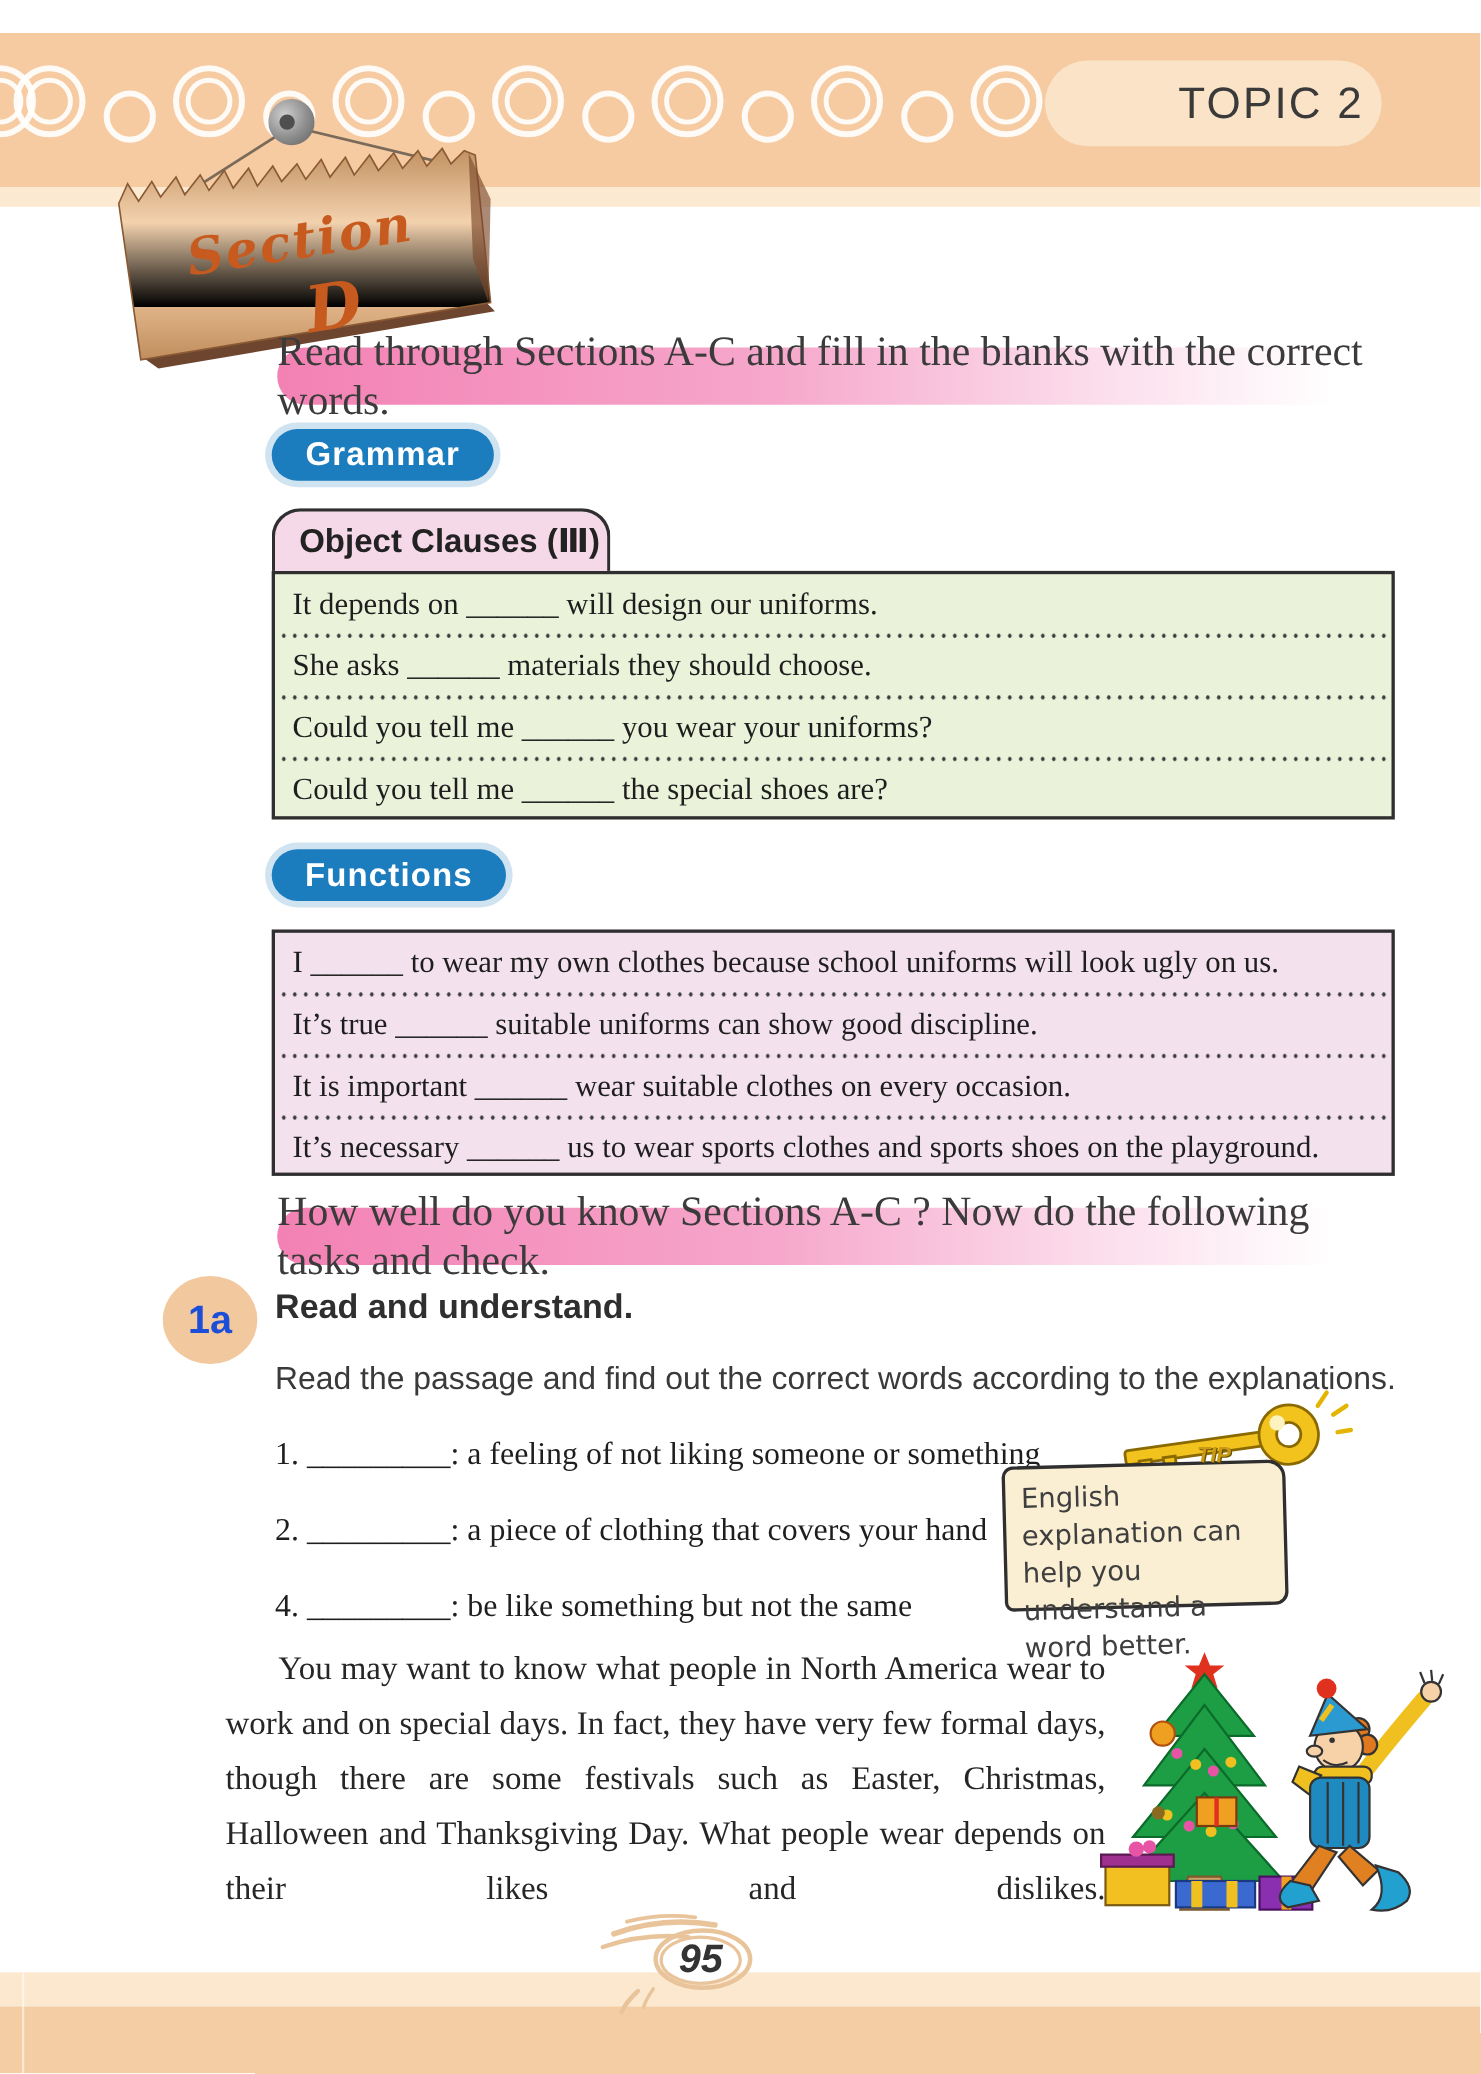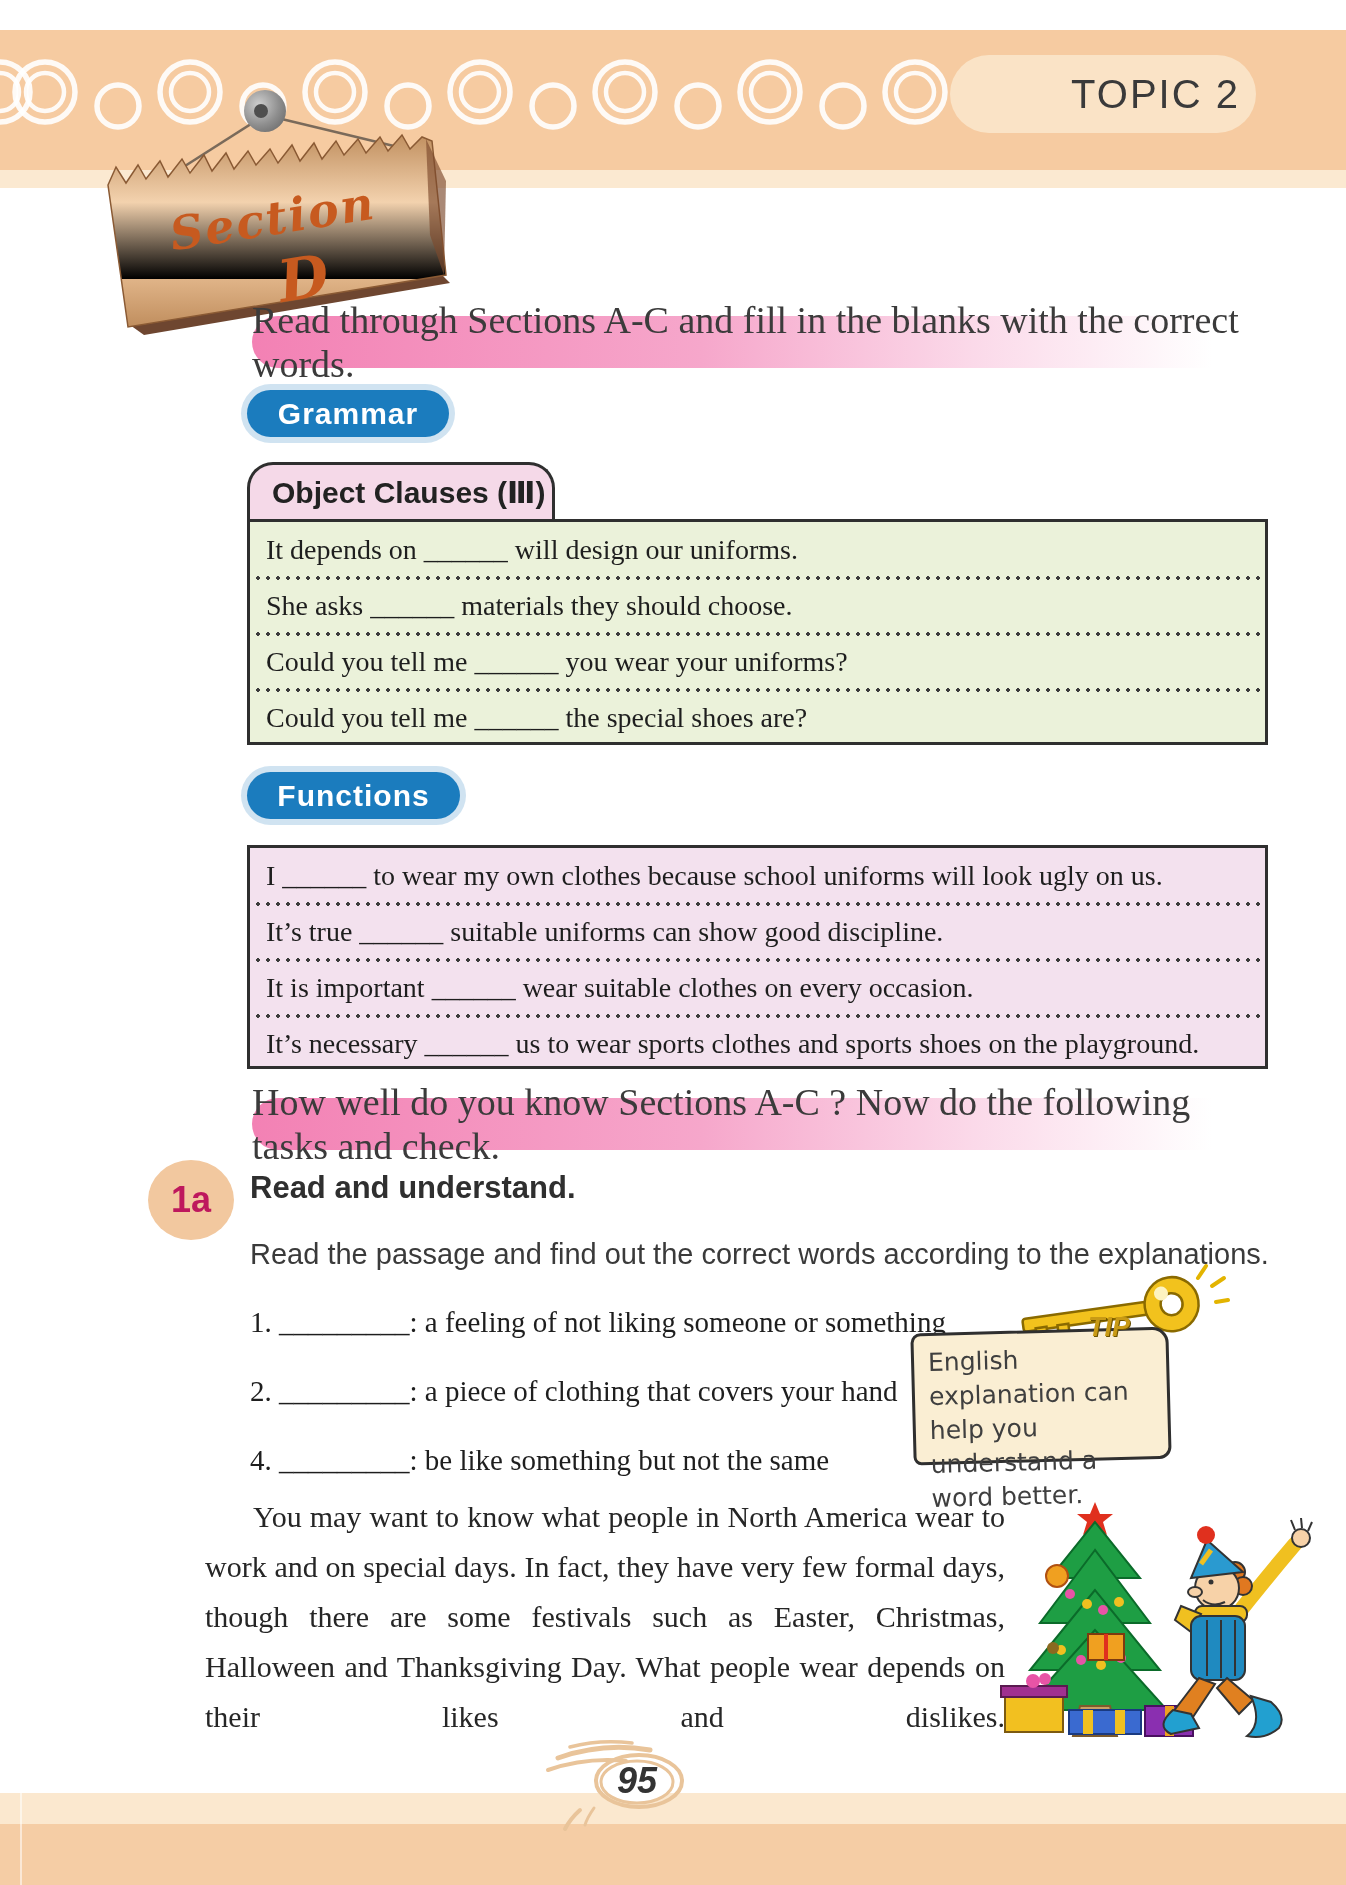--- a/index.html
+++ b/index.html
@@ -33,34 +33,34 @@
   .gbox{left:247px;top:519px;height:226px;background:#ebf2da;}
   .fbox{left:247px;top:845px;height:224px;background:#f3e1ee;}
   .fill-row{height:52px;display:flex;align-items:center;padding-left:16px;
      font-family:"Liberation Serif",serif;font-size:28px;color:#1e1e1e;white-space:nowrap;}
   .dotsep{height:4px;margin:0 3px;background-image:radial-gradient(circle,#3c3c3c 1.6px,transparent 2px);
      background-size:10px 4px;background-repeat:repeat-x;}
 
   
   .badge-1a{left:148px;top:1160px;width:86px;height:80px;border-radius:50%;background:#f2c89f;
      display:flex;align-items:center;justify-content:center;}
-  .badge-1a span{font-weight:bold;font-size:36px;color:#be185d;}
+  .badge-1a span{font-weight:bold;font-size:36px;color:#1d4ed8;}
   .task-title{left:250px;top:1170px;font-weight:bold;font-size:31px;color:#2f2f2f;}
   .task-instruction{left:250px;top:1238px;font-size:29px;color:#3a3a3a;}
   .def-list{left:250px;top:1288px;width:720px;}
   .def-item{height:69px;display:flex;align-items:center;font-family:"Liberation Serif",serif;
      font-size:29px;color:#1e1e1e;white-space:nowrap;}
 
   
   .tip-wrap{left:880px;top:1268px;width:340px;height:230px;}
   .tip-parchment{position:absolute;left:32px;top:62px;width:258px;height:132px;background:#faeed3;
      border:3px solid #2f2f2f;border-radius:10px 16px 12px 8px;transform:rotate(-1.5deg);
      box-sizing:border-box;padding:10px 12px 6px 14px;}
   .tip-parchment span{font-family:"DejaVu Sans",sans-serif;font-size:25px;line-height:34px;color:#3f3f3f;}
-  .tip-label{position:absolute;left:208px;top:44px;font-style:italic;font-weight:bold;font-size:27px;
+  .tip-label{position:absolute;left:208px;top:44px;font-style:italic;font-weight:bold;font-size:20px;
      color:#c89a15;text-shadow:1px 1px 0 #6b5200;z-index:3;}
 
   
   .passage{left:205px;top:1492px;width:800px;font-family:"Liberation Serif",serif;font-size:30px;
      line-height:50px;color:#262626;text-align:justify;text-align-last:justify;text-indent:48px;}
 
   
   .footer-light{left:0;top:1793px;width:1346px;height:31px;background:#fbe8cf;}
   .footer-dark{left:0;top:1824px;width:1346px;height:61px;background:#f5cda5;}
   .footer-edge{left:20px;top:1793px;width:2px;height:92px;background:rgba(255,255,255,0.55);}

